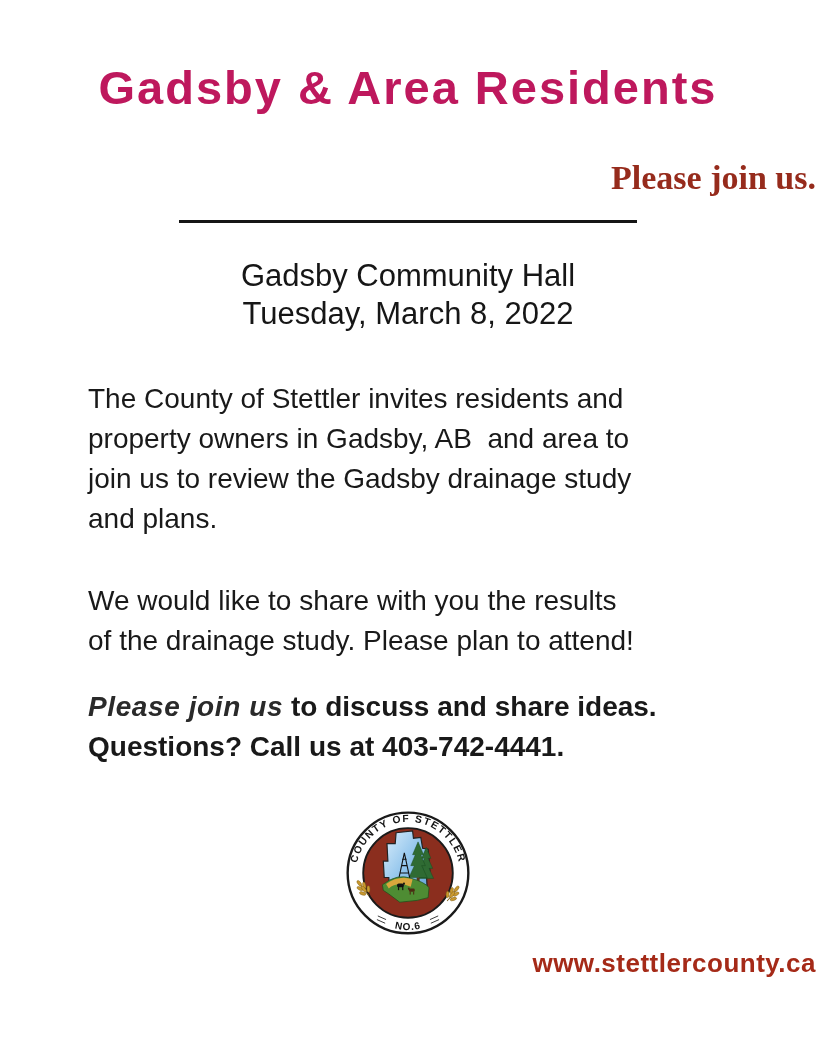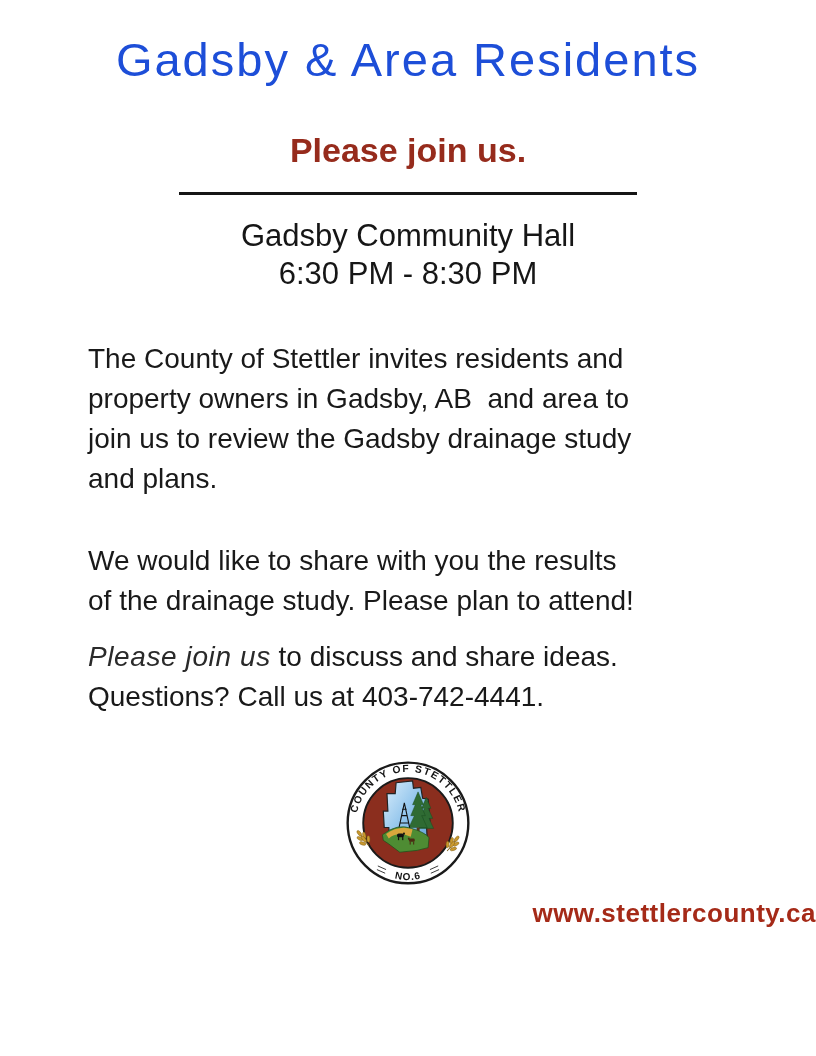--- a/index.html
+++ b/index.html
@@ -6,53 +6,54 @@
   .page {
     position:relative;
     width:816px; height:1056px;
     margin:0 auto;
     background:#ffffff;
     overflow:hidden;
     font-family:"Liberation Sans", sans-serif;
     color:var(--text,#1b1b1b);
   }
   .title {
-    margin:0; padding-top:34px;
+    margin:0; padding-top:62px;
     text-align:center;
     font-size:47px; line-height:1.1;
-    font-weight:400; letter-spacing:2px;
-    color:#1d4ed8;
+    font-weight:700; letter-spacing:2px;
+    color:#be185d;
   }
   .subtitle {
     margin:44px 0 0;
-    text-align:center;
+    text-align:right;
     font-size:34px; line-height:40px;
     font-weight:700;
     color:var(--accent-red,#962B1C);
+    font-family:Liberation Serif, serif;
   }
   .divider {
     width:458px; height:0;
     margin:22px auto 0;
     border:0; border-top:3px solid #151515;
   }
   .event {
-    margin-top:22px;
+    margin-top:34px;
     text-align:center;
     font-size:31px; line-height:38px;
     color:#161616;
   }
   .bodytext {
     margin:0 64px 0 88px;
     font-size:28px; line-height:40px;
     color:#191919;
     white-space:pre-line;
   }
   .p1 { margin-top:46px; }
   .p2 { margin-top:42px; }
-  .p3 { margin-top:16px; }
+  .p3 { margin-top:26px;font-weight:bold; }
   .italic-lead { font-style:italic; letter-spacing:0.6px; color:#2a2a2a; }
   .logo-wrap { margin-top:40px; text-align:center; }
   .seal-text { font-family:"Liberation Sans", sans-serif; font-weight:700; fill:#141414; }
   .seal-disc { fill:var(--seal-maroon,#8B2E1E); }
   .wheat-grain { fill:var(--wheat-gold,#C9992E); stroke:#7d5c16; stroke-width:0.5; }
   .website {
     margin-top:6px;
     text-align:right;
     font-size:26px; line-height:30px;
     font-weight:700; letter-spacing:0.5px;
@@ -65,21 +66,21 @@
 <div class="page">
 
   <h1 class="title">Gadsby &amp; Area Residents</h1>
 
   <div class="subtitle">Please join us.</div>
 
   <hr class="divider">
 
   <div class="event">
     <div>Gadsby Community Hall</div>
-    <div>6:30 PM - 8:30 PM</div>
+    <div>Tuesday, March 8, 2022</div>
   </div>
 
   <p class="bodytext p1">The County of Stettler invites residents and
 property owners in Gadsby, AB&nbsp; and area to
 join us to review the Gadsby drainage study
 and plans.</p>
 
   <p class="bodytext p2">We would like to share with you the results
 of the drainage study. Please plan to attend!</p>
 

